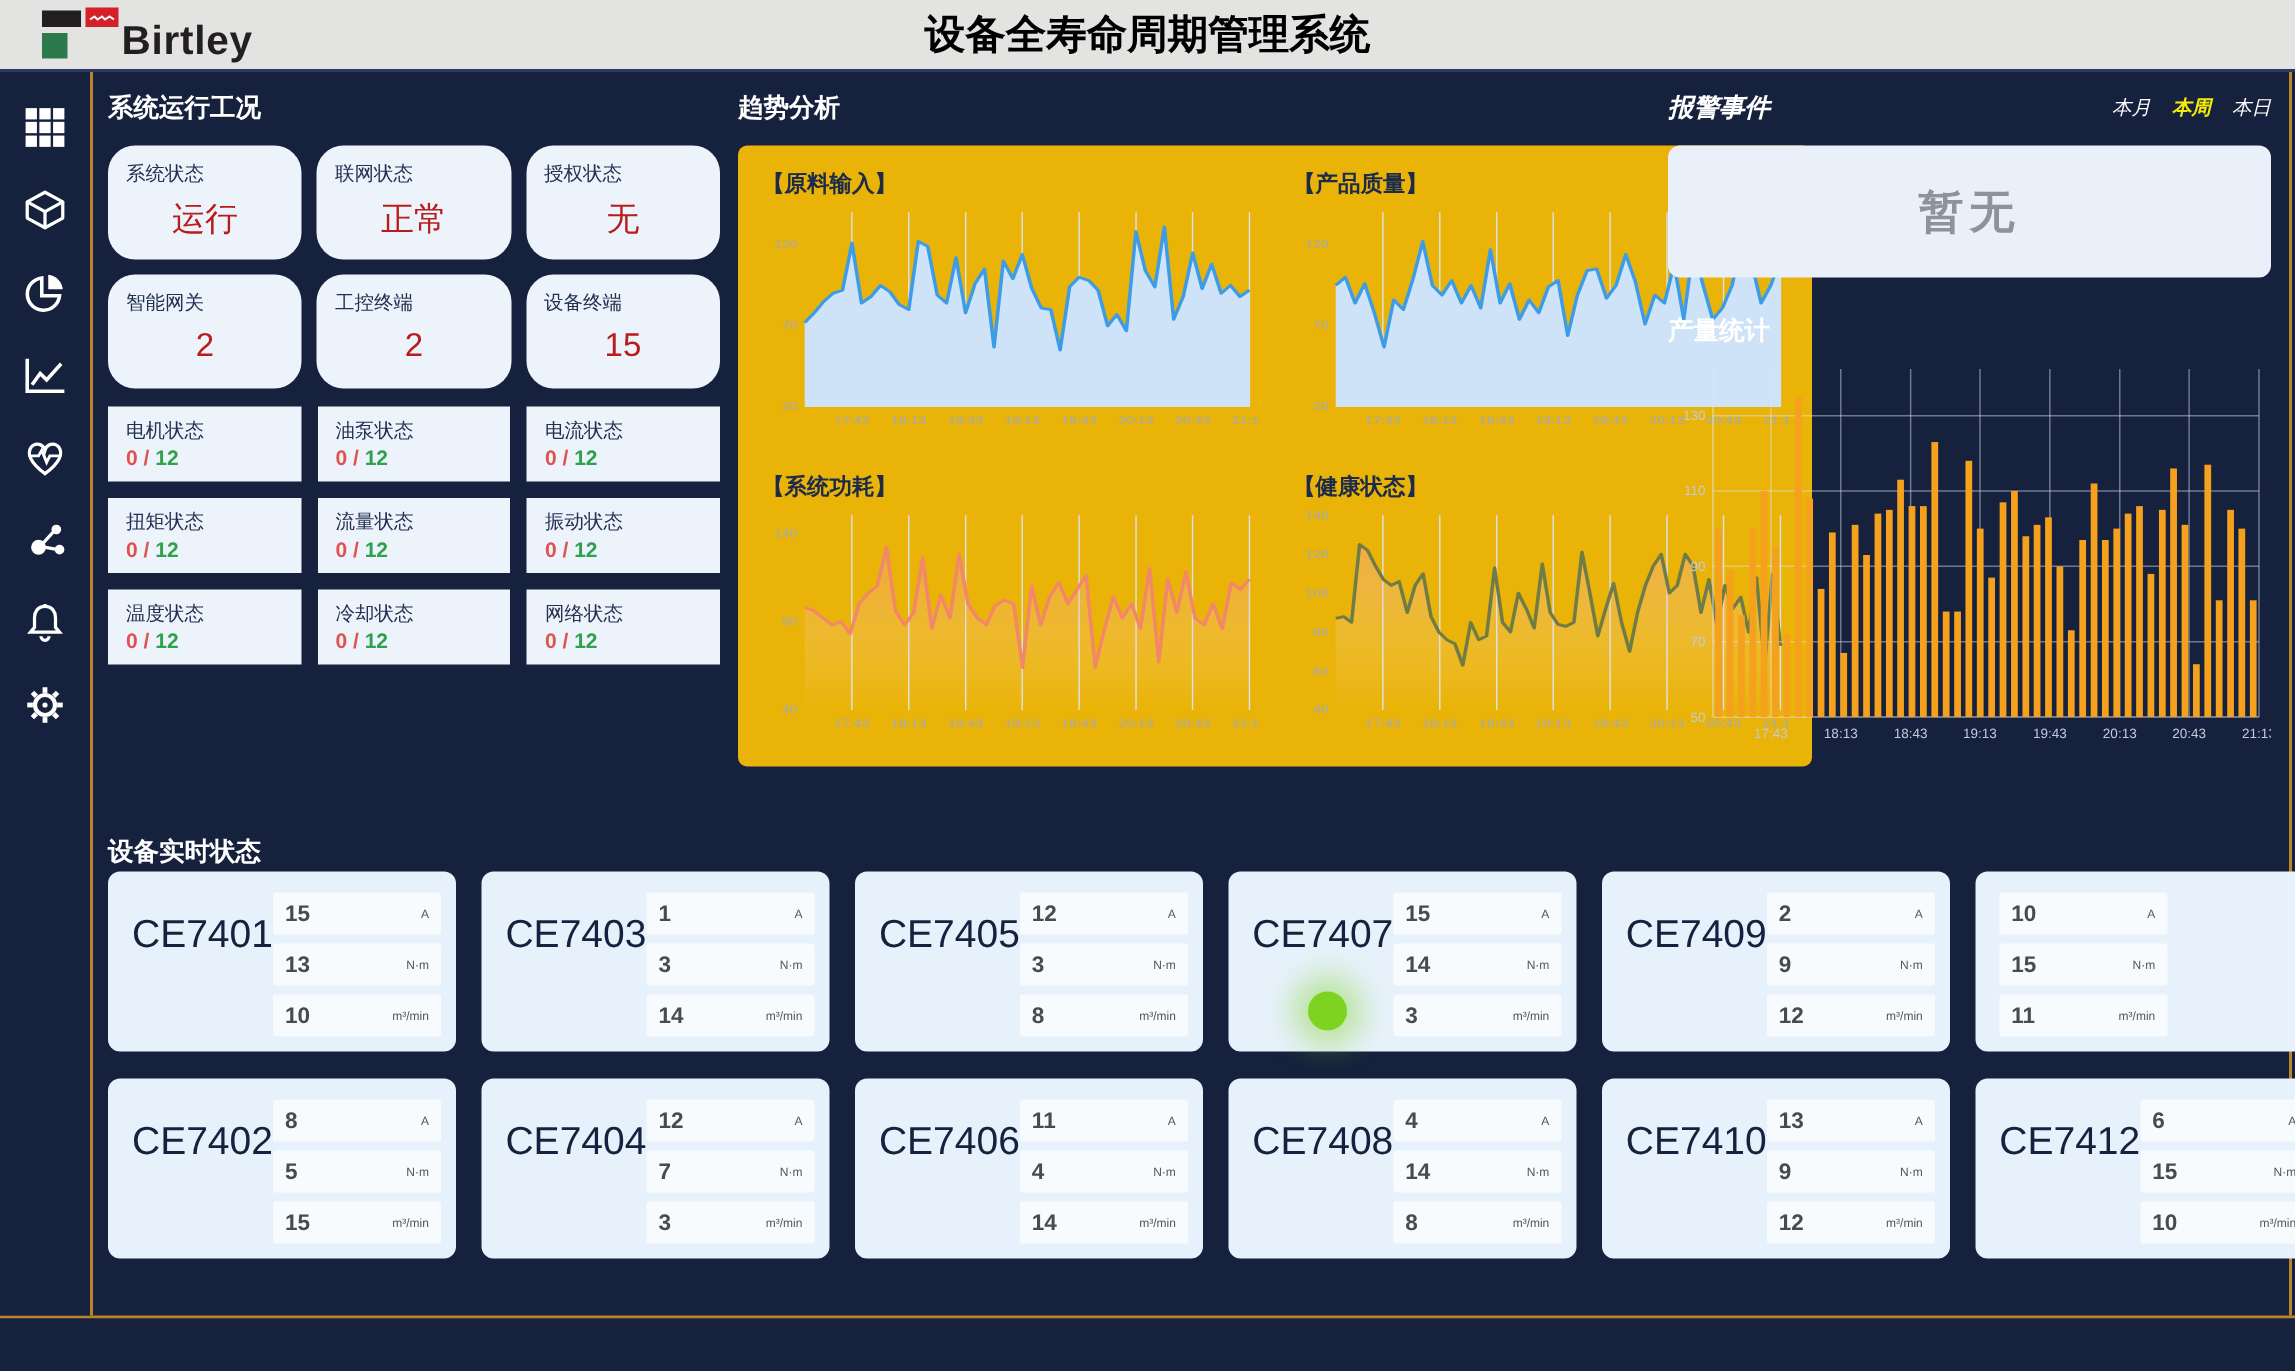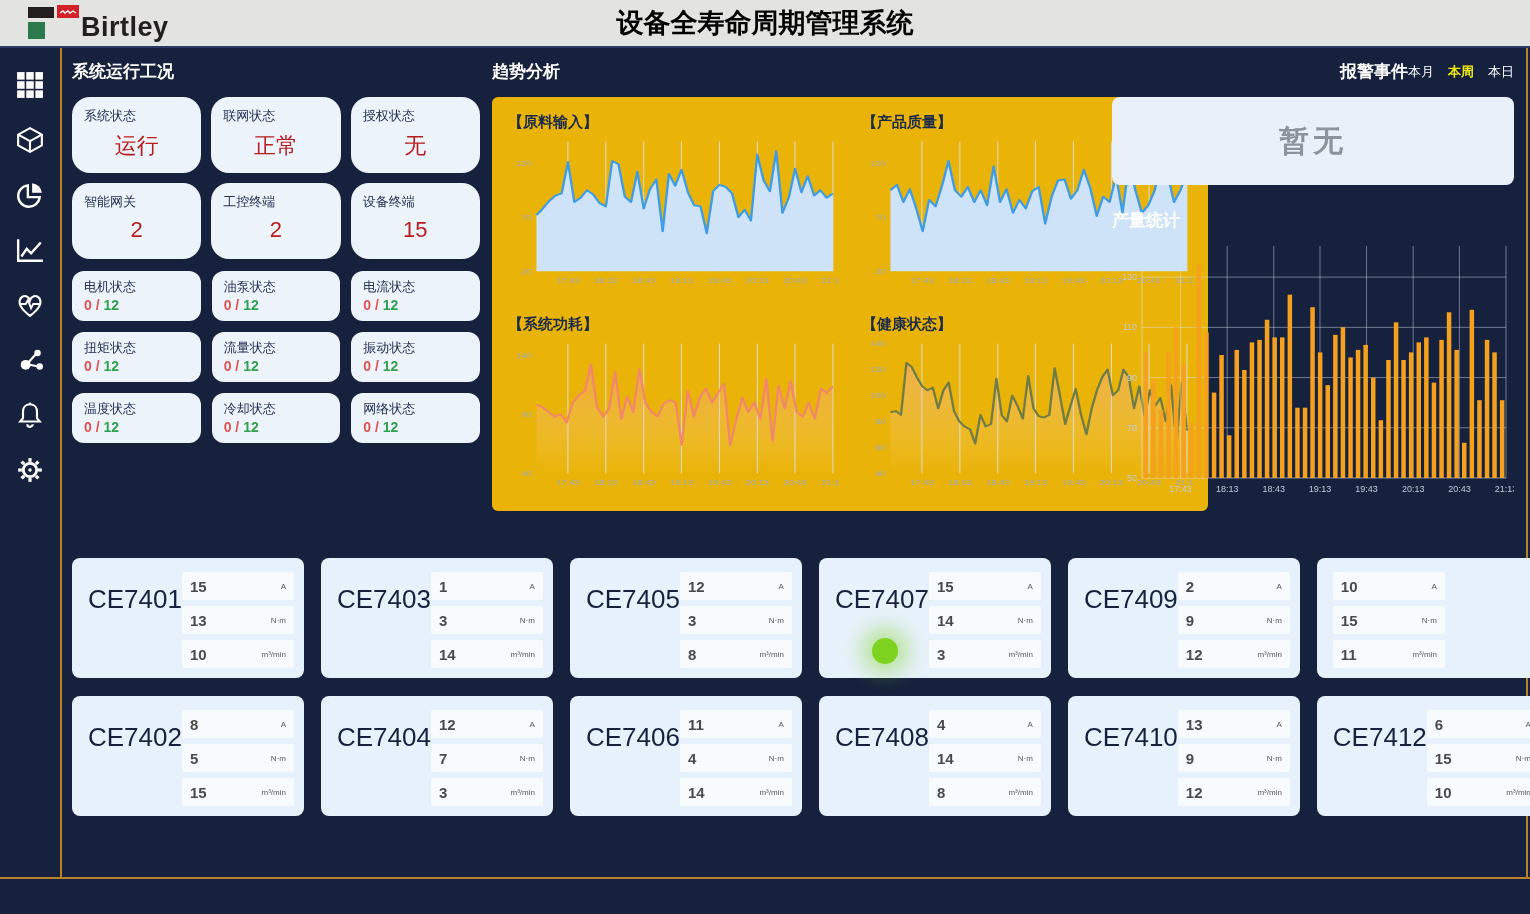--- a/index.html
+++ b/index.html
@@ -41,40 +41,40 @@
   .sec-title { color:#ffffff; font-size:17px; font-weight:bold; }
   
   .left-col { position:absolute; left:72px; top:60px; width:408px; }
   .status-grid { display:grid; grid-template-columns:repeat(3,1fr); gap:10px; margin-top:14px; }
   .status-card {
     background:#edf3fb; border-radius:18px; height:76px; padding:10px 12px;
   }
   .status-card .lbl { font-size:13px; color:#223052; }
   .status-card .val { font-size:22px; color:#b91c1c; text-align:center; margin-top:6px; font-weight:500; }
   .info-grid { display:grid; grid-template-columns:repeat(3,1fr); gap:11px; margin-top:12px; }
-  .info-card { background:#edf3fb; border-radius:12px; height:50px; padding:7px 12px; }
+  .info-card { background:#edf3fb; border-radius:0; height:50px; padding:7px 12px; }
   .info-card .lbl { font-size:13px; color:#223052; }
   .info-card .cnt { font-size:14px; font-weight:bold; margin-top:1px; }
   .cnt .bad { color:#e0524f; }
   .cnt .good { color:#2fa14d; }
   .sub-sec { margin-top:22px; }
   
   .mid-col { position:absolute; left:492px; top:60px; width:716px; }
   .trend-panel {
     margin-top:14px; background:#eab308; border-radius:6px;
     padding:10px 14px 8px 14px;
     display:grid; grid-template-columns:1fr 1fr; column-gap:20px; row-gap:8px;
     height:414px;
   }
   .chart-block { }
   .chart-block .c-title { font-size:15px; font-weight:bold; color:#1d2b4a; margin:6px 0 2px 2px; }
   .chart-block svg { display:block; width:100%; height:158px; }
   
   .right-col { position:absolute; left:1112px; top:60px; width:402px; }
-  .alarm-head { display:flex; align-items:center; justify-content:flex-end; }
+  .alarm-head { display:flex; align-items:center; justify-content:space-between;font-style:italic; }
   .alarm-tabs { display:flex; gap:14px; font-size:13px; }
   .alarm-tab { color:#ffffff; cursor:pointer; }
   .alarm-tab.active { color:#f2ea0c; font-weight:bold; }
   .alarm-card {
     margin-top:14px; background:#e9f0f9; border-radius:8px; height:88px;
     display:flex; align-items:center; justify-content:center;
   }
   .alarm-empty { font-size:30px; font-weight:bold; color:#8d939c; letter-spacing:4px; }
   .prod-title { margin-top:24px; }
   .prod-chart svg { display:block; width:100%; height:266px; margin-top:6px; }
@@ -484,20 +484,21 @@
         <text x="207.996" y="254" text-anchor="middle" font-size="9" fill="#c3cbd9">19:13</text>
         <text x="254.588" y="254" text-anchor="middle" font-size="9" fill="#c3cbd9">19:43</text>
         <text x="301.18" y="254" text-anchor="middle" font-size="9" fill="#c3cbd9">20:13</text>
         <text x="347.408" y="254" text-anchor="middle" font-size="9" fill="#c3cbd9">20:43</text>
         <text x="394" y="254" text-anchor="middle" font-size="9" fill="#c3cbd9">21:13</text>
       </svg>
     </div>
 </div>
 
 <div class="devices">
+  <div class="sec-title">设备实时状态</div>
   <div class="device-grid">
       <div class="device-card">
         <div class="device-name">CE7401</div>
         <div class="device-metrics">
           <div class="metric-row">
             <span class="mv">15</span>
             <span class="mu">A</span>
           </div>
           <div class="metric-row">
             <span class="mv">13</span>

